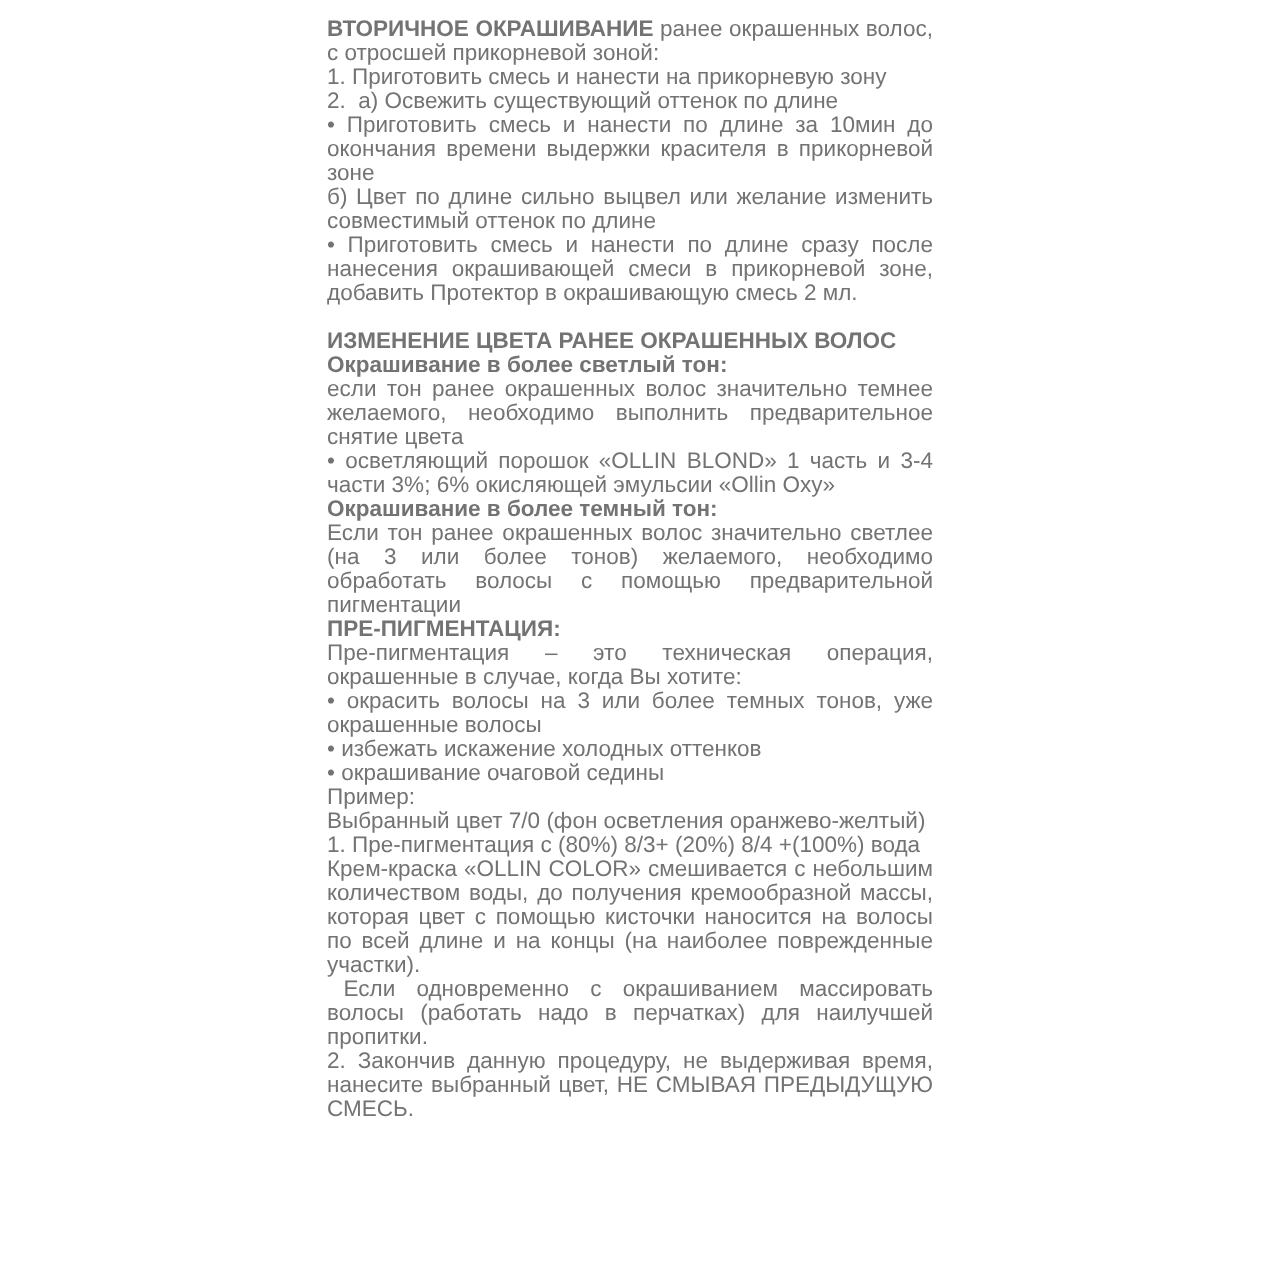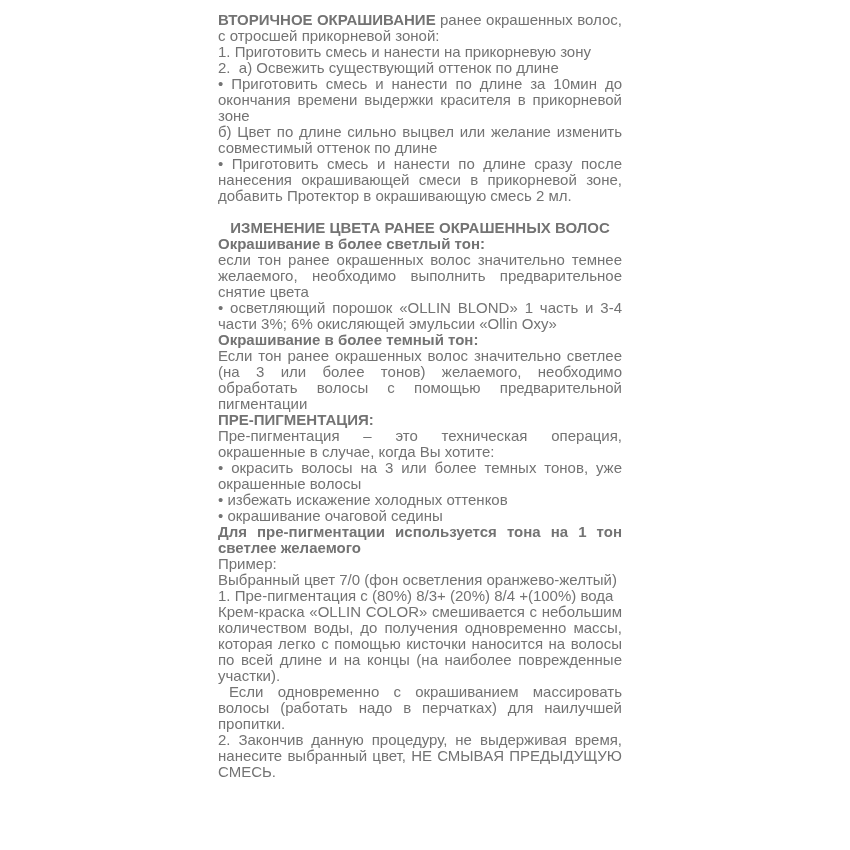--- a/index.html
+++ b/index.html
@@ -27,21 +27,21 @@
     -webkit-hyphens: manual;
     hyphens: manual;
   }
   .doc-column p {
     margin: 0;
     padding: 0;
   }
   p.heading { font-weight: bold; }
   p.heading-center {
     font-weight: bold;
-    text-align: center;
+    text-align: left;
   }
   p.indent { text-indent: 11px; }
   .spacer { height: 16px; }
 </style>
 </head>
 <body>
 
 <div class="page" style="background: rgb(255, 255, 255);">
   <div class="doc-column" style="color: #737373;">
       <p class="paragraph"><span style="font-weight: bold;">ВТОРИЧНОЕ ОКРАШИВАНИЕ</span><span> ранее окрашенных волос, с отросшей прикорневой зоной:</span></p>
@@ -55,21 +55,20 @@
       <p class="heading"><span style="font-weight: bold;">Окрашивание в более светлый тон:</span></p>
       <p class="paragraph"><span>если тон ранее окрашенных волос значительно темнее желаемого, необходимо выполнить предварительное снятие цвета</span></p>
       <p class="paragraph"><span>• осветляющий порошок «OLLIN BLOND» 1 часть и 3-4 части 3%; 6% окисляющей эмульсии «Ollin Oxy»</span></p>
       <p class="heading"><span style="font-weight: bold;">Окрашивание в более темный тон:</span></p>
       <p class="paragraph"><span>Если тон ранее окрашенных волос значительно светлее (на 3 или более тонов) желаемого, необходимо обработать волосы с помощью предварительной пигментации</span></p>
       <p class="heading"><span style="font-weight: bold;">ПРЕ-ПИГМЕНТАЦИЯ:</span></p>
       <p class="paragraph"><span>Пре-пигментация – это техническая операция, окрашенные в случае, когда Вы хотите:</span></p>
       <p class="paragraph"><span>• окрасить волосы на 3 или более темных тонов, уже окрашенные волосы</span></p>
       <p class="paragraph"><span>• избежать искажение холодных оттенков</span></p>
       <p class="paragraph"><span>• окрашивание очаговой седины</span></p>
-      <p class="heading"><span style="font-weight: bold;">Для пре-пигментации используется тона на 1 тон светлее желаемого</span></p>
       <p class="paragraph"><span>Пример:</span></p>
       <p class="paragraph"><span>Выбранный цвет 7/0 (фон осветления оранжево-желтый)</span></p>
       <p class="paragraph"><span>1. Пре-пигментация с (80%) 8/3+ (20%) 8/4 +(100%) вода</span></p>
-      <p class="paragraph"><span>Крем-краска «OLLIN COLOR» смешивается с небольшим количеством воды, до получения одновременно массы, которая легко с помощью кисточки наносится на волосы по всей длине и на концы (на наиболее поврежденные участки).</span></p>
+      <p class="paragraph"><span>Крем-краска «OLLIN COLOR» смешивается с небольшим количеством воды, до получения кремообразной массы, которая цвет с помощью кисточки наносится на волосы по всей длине и на концы (на наиболее поврежденные участки).</span></p>
       <p class="paragraph indent"><span>Если одновременно с окрашиванием массировать волосы (работать надо в перчатках) для наилучшей пропитки.</span></p>
       <p class="paragraph"><span>2. Закончив данную процедуру, не выдерживая время, нанесите выбранный цвет, НЕ СМЫВАЯ ПРЕДЫДУЩУЮ СМЕСЬ.</span></p>
     </div>
 </div>
 
 </body></html>

